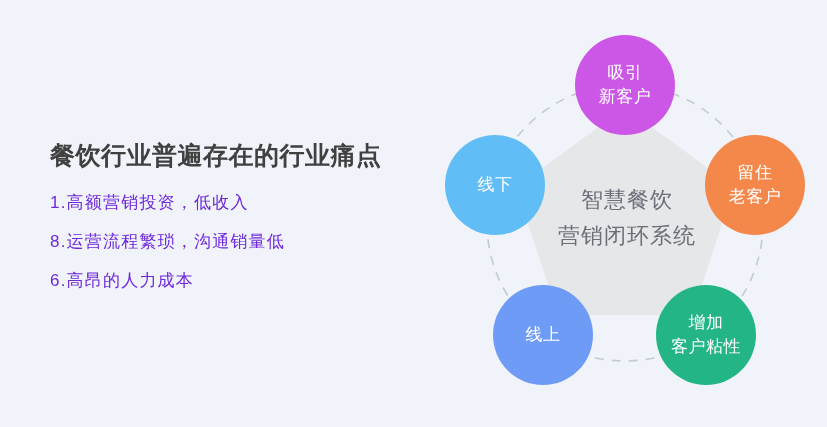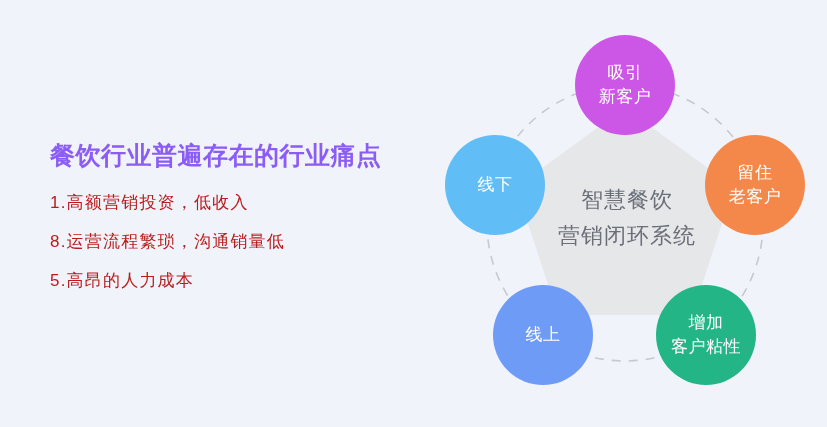--- a/index.html
+++ b/index.html
@@ -15,32 +15,32 @@
 
   
   #left-panel {
     position:absolute;
     left:50px; top:140px;
     width:380px;
   }
   #slide-title {
     font-size:25px;
     font-weight:bold;
-    color:#8b5cf6;
+    color:#404040;
     letter-spacing:0.5px;
     line-height:1.2;
     white-space:nowrap;
   }
   #pain-point-list {
     margin-top:24px;
     list-style:none;
   }
   #pain-point-list li {
     font-size:17px;
-    color:#b91c1c;
+    color:#6d28d9;
     letter-spacing:1.2px;
     line-height:1.0;
     margin-bottom:22px;
     white-space:nowrap;
   }
 
   
   #diagram {
     position:absolute;
     left:425px; top:15px;
@@ -70,21 +70,21 @@
 </style>
 </head>
 <body>
 
 <div id="left-panel">
   <h1 id="slide-title">餐饮行业普遍存在的行业痛点</h1>
 
   <ul id="pain-point-list">
     <li>1.高额营销投资，低收入</li>
     <li>8.运营流程繁琐，沟通销量低</li>
-    <li>5.高昂的人力成本</li>
+    <li>6.高昂的人力成本</li>
   </ul>
 </div>
 
 <div id="diagram">
   <svg id="diagram-svg" viewBox="0 0 400 400" xmlns="http://www.w3.org/2000/svg">
 
     <circle id="dashed-ring" cx="200" cy="208" r="138" fill="none" stroke="#c5c9d2" stroke-width="1.6" stroke-dasharray="9 8"></circle>
 
     <polygon id="pentagon-shape" points="200,93 309,172 267,300 133,300 91,172" fill="#e6e7e9"></polygon>
 

